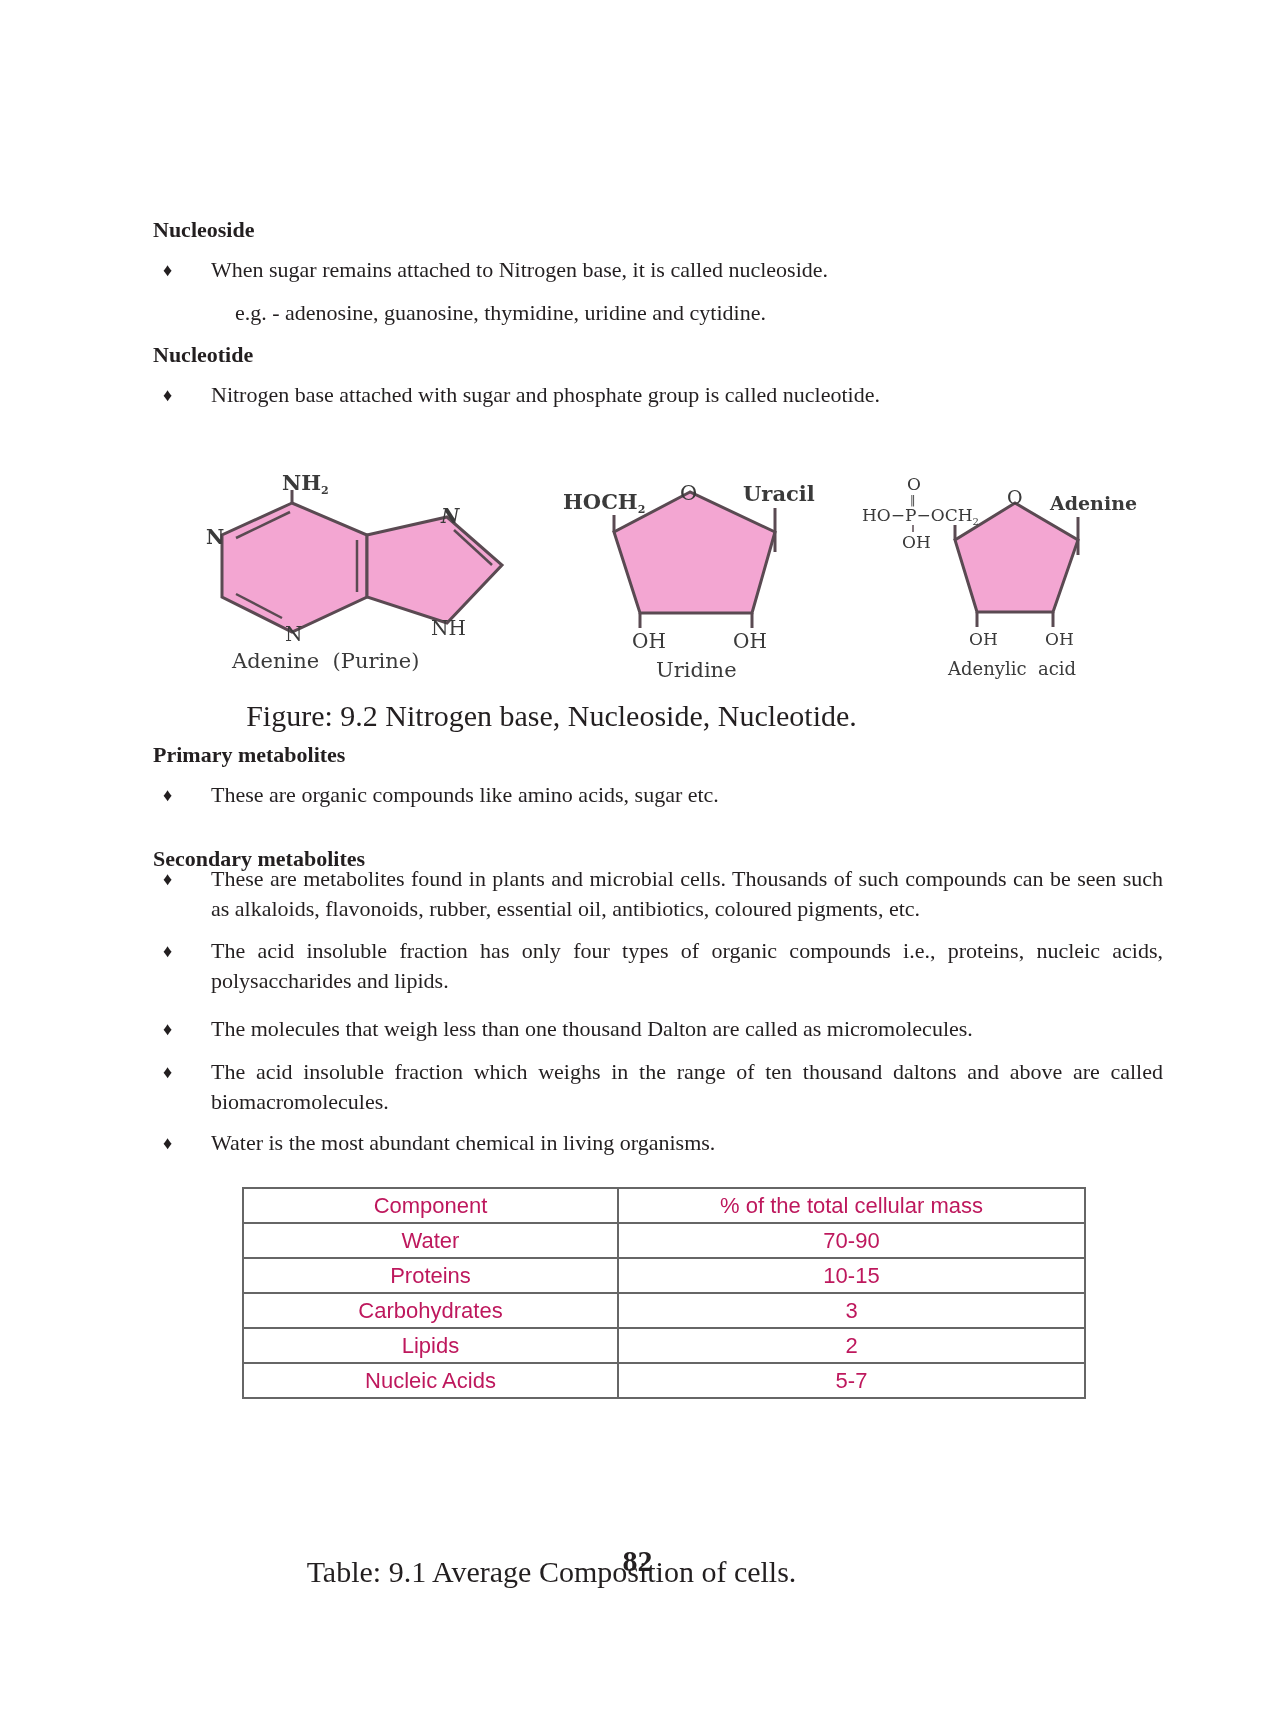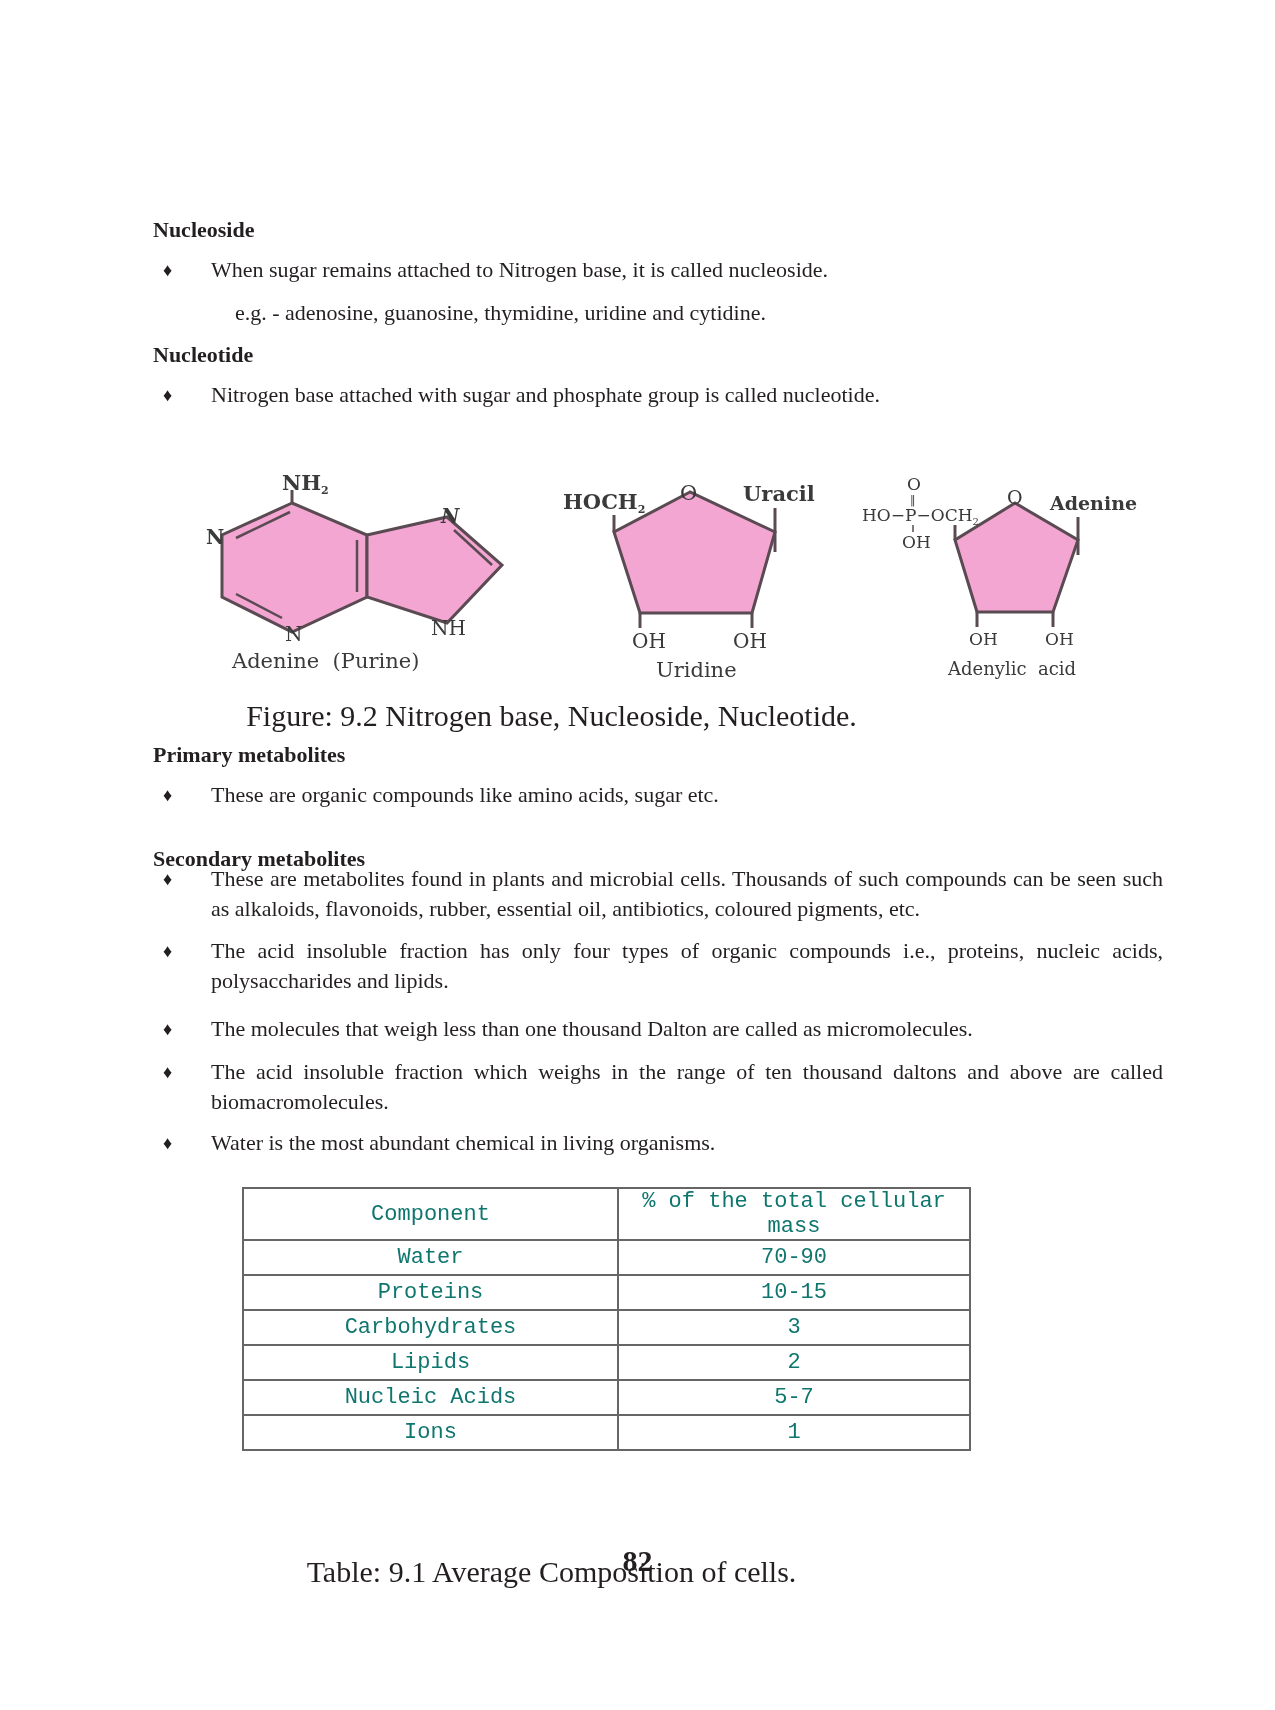--- a/index.html
+++ b/index.html
@@ -6,21 +6,21 @@
   body { width: 1275px; height: 1710px; position: relative; font-family: "Liberation Serif", serif; color: #231f20; overflow: hidden; }
   .page { position: absolute; left: 0; top: 0; width: 1275px; height: 1710px; }
   .heading { position: absolute; left: 153px; font-weight: bold; font-size: 22px; line-height: 26px; }
   .bullet { position: absolute; left: 163px; width: 1000px; font-size: 22px; line-height: 30px; }
   .bullet .mark { position: absolute; left: 0; top: 0; width: 20px; font-size: 18px; }
   .bullet .txt { position: absolute; left: 48px; right: 0; text-align: justify; }
   .indent { position: absolute; left: 211px; font-size: 22px; line-height: 26px; margin-left: 24px; }
   .figure { position: absolute; left: 190px; top: 468px; width: 960px; height: 220px; }
   .figure svg { width: 960px; height: 220px; display: block; }
   .caption { position: absolute; left: 0; width: 1103px; text-align: center; font-size: 30px; line-height: 26px; }
-  .comp-table { position: absolute; left: 242px; top: 1187px; width: 729px; border-collapse: collapse; font-family: Liberation Mono, monospace; font-size: 22px; color: #0f766e; }
+  .comp-table { position: absolute; left: 242px; top: 1187px; width: 844px; border-collapse: collapse; font-family: Liberation Sans, sans-serif; font-size: 22px; color: #be185d; }
   .comp-table th, .comp-table td { border: 2px solid #666; height: 33px; padding: 0; text-align: center; font-weight: normal; }
   .comp-table th:first-child, .comp-table td:first-child { width: 373px; }
   .page-num { position: absolute; left: 0; width: 1275px; top: 1544px; text-align: center; font-weight: bold; font-size: 30px; }
   .chem { font-family: "DejaVu Serif", serif; fill: #3a3a3a; }
 </style>
 </head>
 <body>
 
 <div class="page">
 
@@ -140,22 +140,18 @@
         <td>3</td>
       </tr>
       <tr>
         <td>Lipids</td>
         <td>2</td>
       </tr>
       <tr>
         <td>Nucleic Acids</td>
         <td>5-7</td>
       </tr>
-      <tr>
-        <td>Ions</td>
-        <td>1</td>
-      </tr>
     </tbody>
   </table>
   <div class="caption" style="top:1559px;">Table: 9.1 Average Composition of cells.</div>
 
   <div class="page-num">82</div>
 </div>
 
 </body></html>

